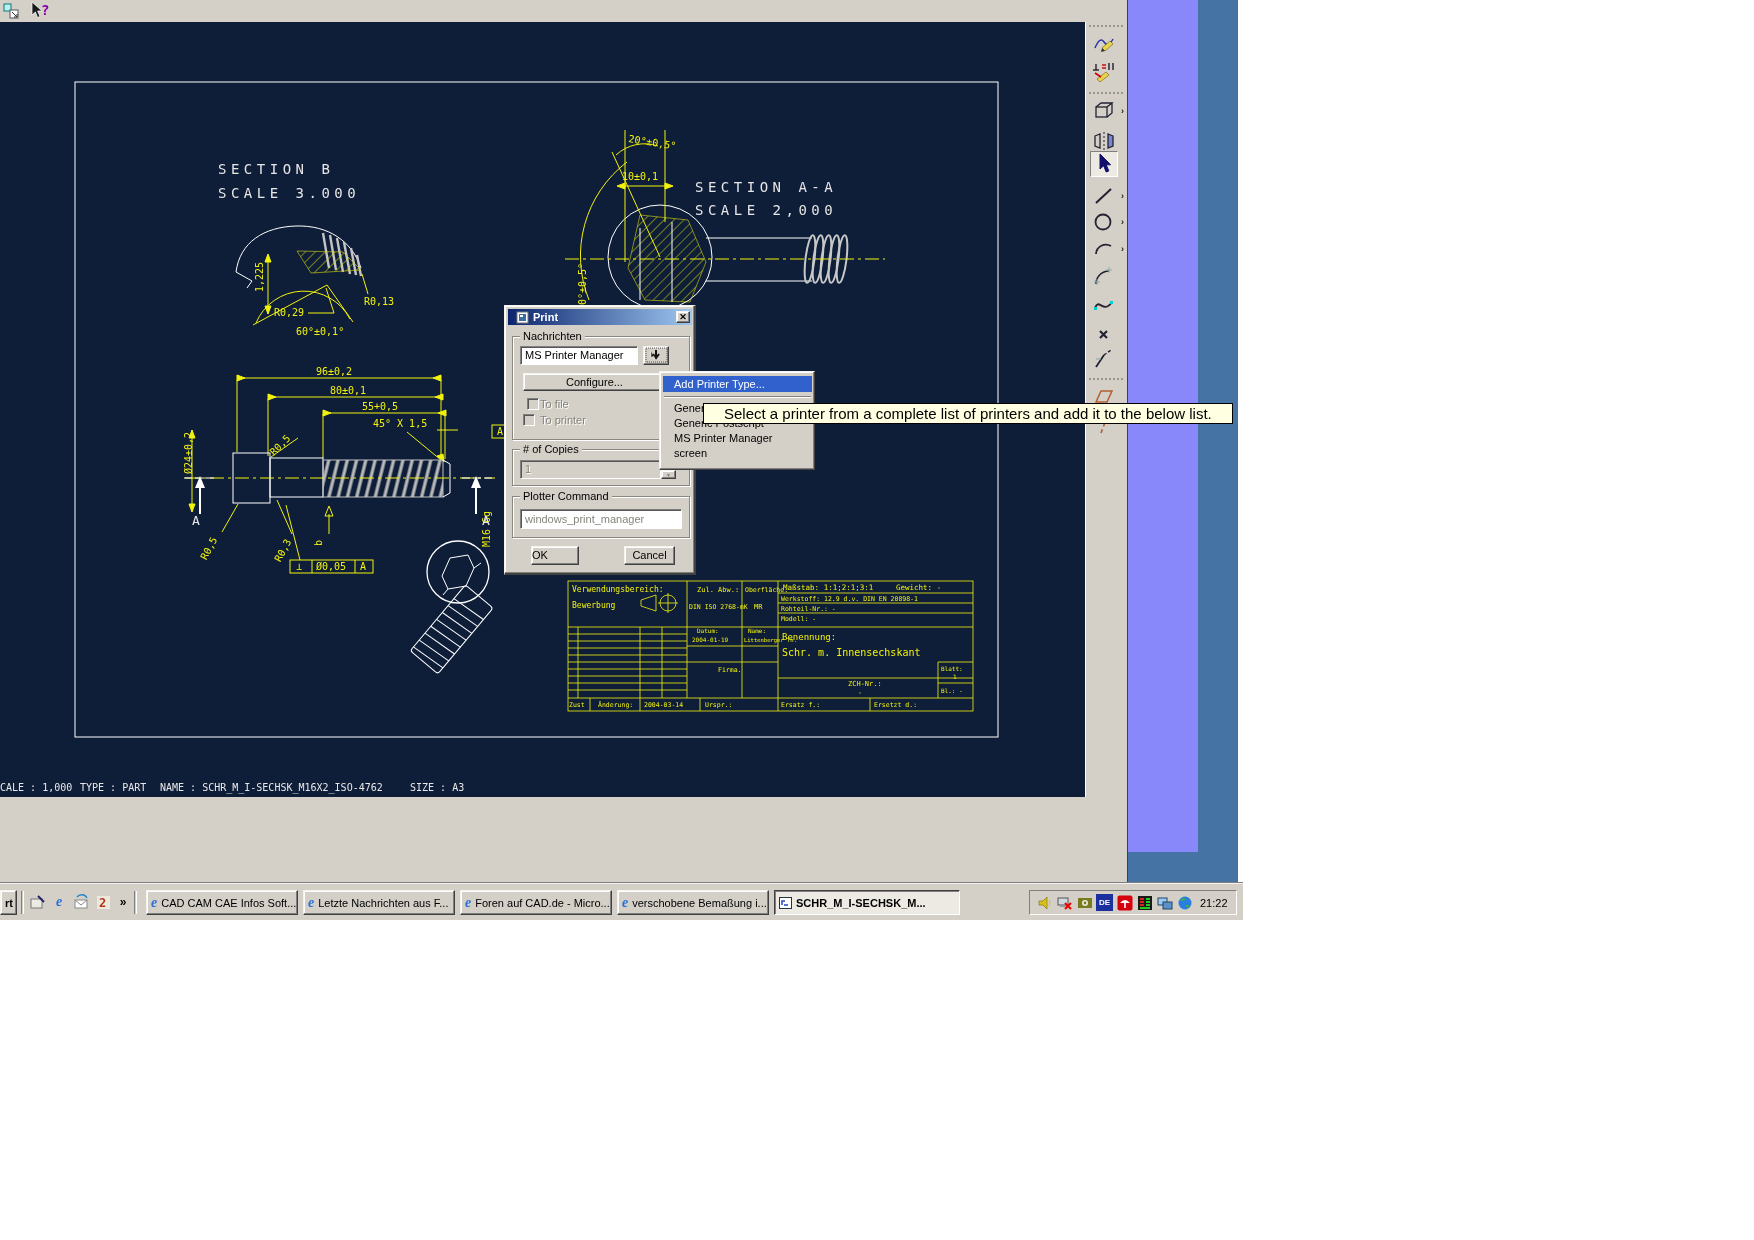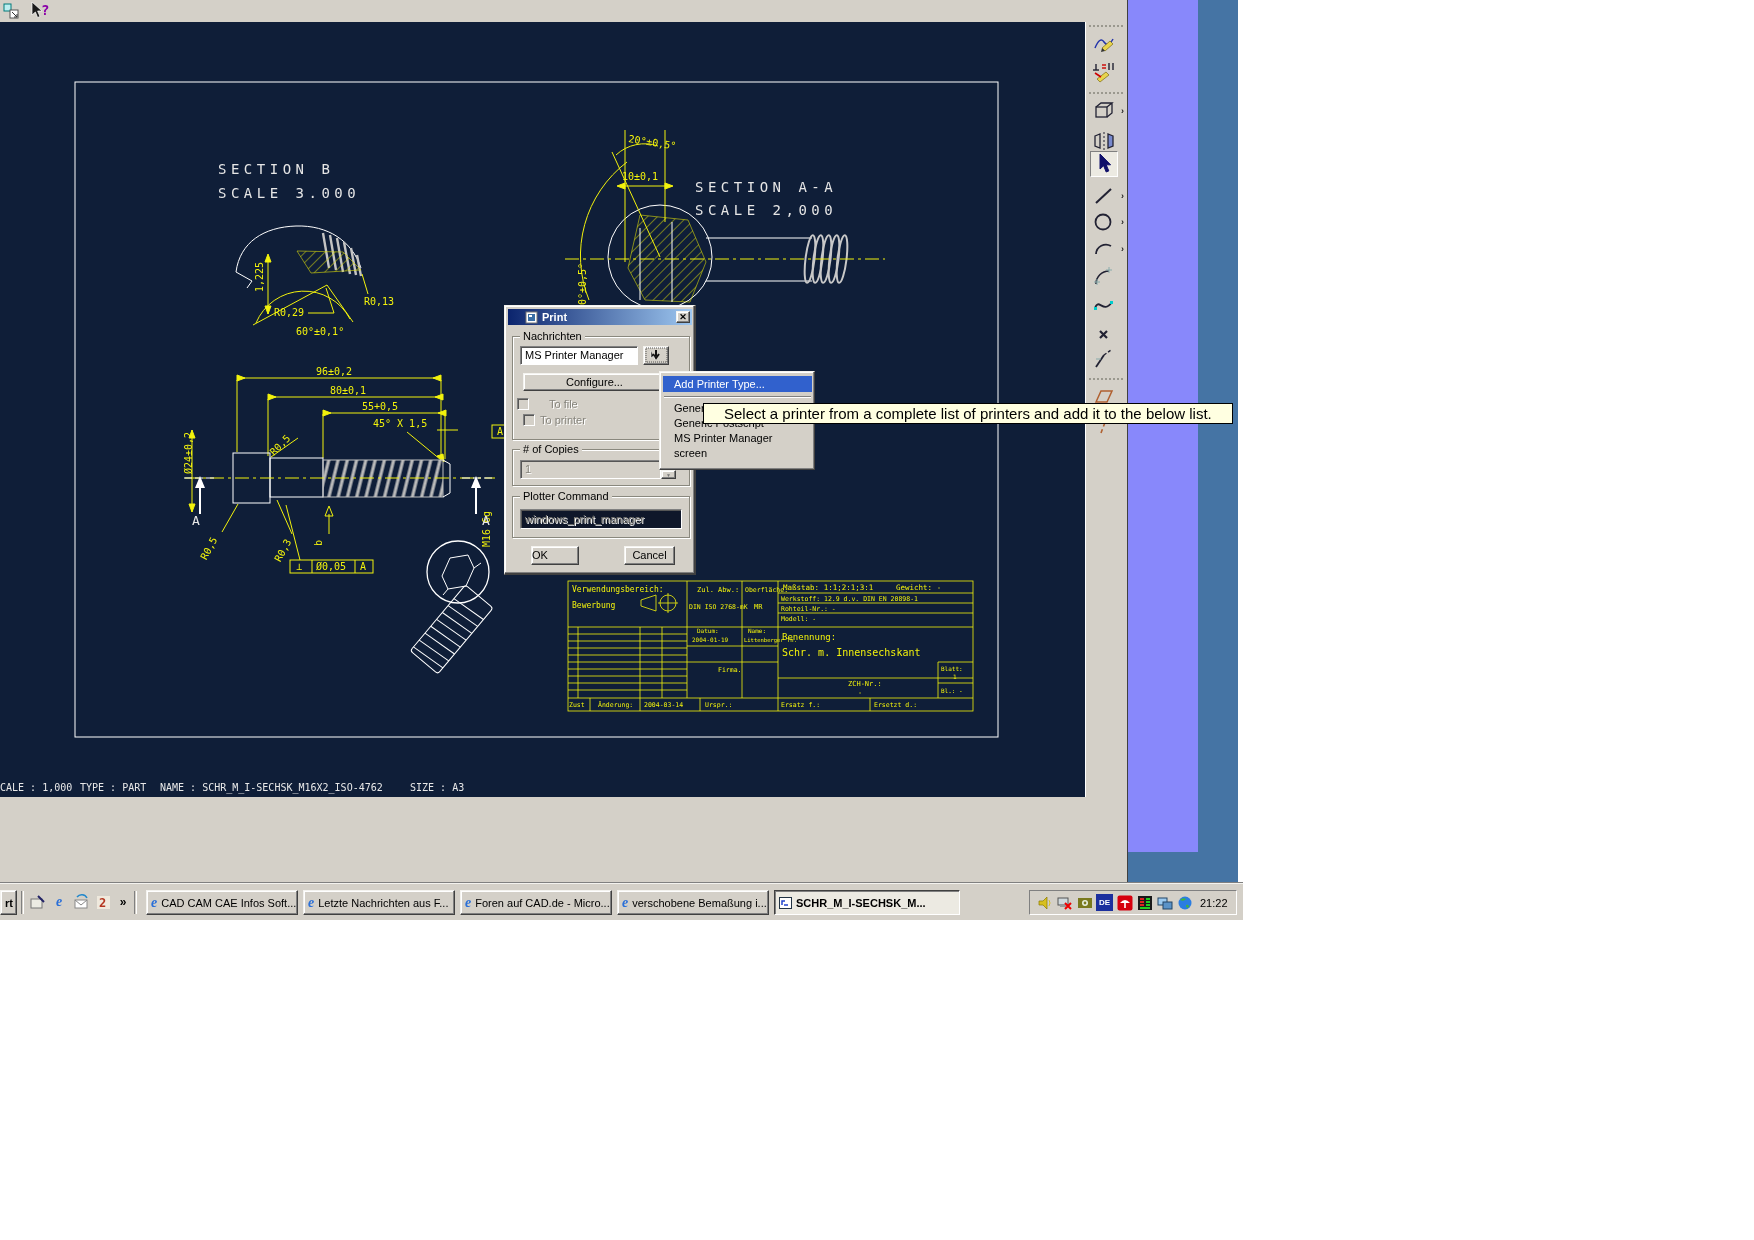--- a/index.html
+++ b/index.html
@@ -30,21 +30,21 @@
 .taskbar{left:0;top:883px;width:1243px;height:37px;position:absolute;background:var(--chrome,#d4d0c8);border-top:1px solid #f4f3ef;box-shadow:0 -1px 0 #808080}
 .taskbtn{position:absolute;top:6px;height:25px;font-size:11px;color:#000;display:flex;align-items:center;gap:4px;padding:0 4px;overflow:hidden;white-space:nowrap}
 .taskbtn.pressed{background:#eceae2;border:1px solid #404040;border-right-color:#fff;border-bottom-color:#fff;box-shadow:inset 1px 1px 0 #808080;font-weight:bold}
 .ie-e{font-family:"Liberation Serif",serif;font-style:italic;font-weight:bold;color:#2a6fd8;font-size:14px;line-height:14px}
 .tsep{position:absolute;top:7px;width:3px;height:23px;border-left:1px solid #808080;border-right:1px solid #fff}
 .ql{position:absolute;top:8px;width:20px;height:20px;display:flex;align-items:center;justify-content:center}
 .tray{position:absolute;left:1029px;top:6px;width:208px;height:25px;border-top:1px solid #808080;border-left:1px solid #808080;border-bottom:1px solid #fff;border-right:1px solid #fff;display:flex;align-items:center;gap:3px;padding-left:6px}
 .tray-ico{width:17px;height:17px;display:flex;align-items:center;justify-content:center;flex:0 0 auto}
 .clock{font-size:11px;color:#000;margin-left:4px}
 .dialog{left:504px;top:305px;width:192px;height:270px;position:absolute;background:var(--chrome,#d4d0c8);border-top:1px solid #f4f3ef;border-left:1px solid #f4f3ef;border-right:2px solid #404040;border-bottom:2px solid #404040;box-shadow:inset -1px -1px 0 #808080,inset 1px 1px 0 #fff;z-index:10}
-.titlebar{position:absolute;left:3px;top:3px;width:184px;height:16px;background:linear-gradient(90deg,#0b246d,#9ec7f0);display:flex;align-items:center;color:#fff;font-size:11px;font-weight:bold;padding-left:17px;gap:4px}
+.titlebar{position:absolute;left:3px;top:3px;width:184px;height:16px;background:linear-gradient(90deg,#0b246d,#9ec7f0);display:flex;align-items:center;color:#fff;font-size:11px;font-weight:bold;padding-left:8px;gap:4px}
 .xbtn{position:absolute;right:2px;top:2px;width:14px;height:12px;font-size:9px;line-height:11px;text-align:center;color:#000;font-weight:bold}
 .menu{left:659px;top:371px;width:156px;height:99px;position:absolute;background:var(--chrome,#d4d0c8);border-top:1px solid #f4f3ef;border-left:1px solid #f4f3ef;border-right:1px solid #404040;border-bottom:1px solid #404040;box-shadow:inset -1px -1px 0 #808080,inset 1px 1px 0 #fff;z-index:20;font-size:11px}
 .mitem{position:absolute;left:3px;width:149px;height:15px;line-height:15px;padding-left:11px;color:#000;white-space:nowrap}
 .mitem.hl{background:var(--hl,#3161cd);color:#fff;height:16px;line-height:16px}
 .msep{position:absolute;left:4px;width:147px;height:2px;border-top:1px solid #808080;border-bottom:1px solid #fff}
 .tooltip{left:703px;top:403px;position:absolute;background:var(--tipbg,#ffffe1);border:1px solid #000;font-size:15px;color:#000;padding:1px 20px;white-space:nowrap;z-index:30}
 .combo{position:absolute;left:937px;top:3px;width:152px;height:18px;background:#fff;border-top:1px solid #808080;border-left:1px solid #808080;border-right:1px solid #fff;border-bottom:1px solid #fff;box-shadow:inset 1px 1px 0 #565656;font-size:11px;line-height:16px;padding-left:4px}
 .combo-btn{position:absolute;right:1px;top:1px;width:16px;height:14px;font-size:7px;text-align:center;line-height:14px;color:#444}
 svg text{font-family:"DejaVu Sans Mono",monospace}
 .cadW{fill:#e6e6e6}
@@ -557,42 +557,42 @@
       <div class="raised" style="position:absolute;left:130px;top:9px;width:26px;height:19px">
         <svg width="24" height="17" style="margin:0 0 0 1px">
           <rect x="1" y="1" width="21" height="14" fill="none" stroke="#555" stroke-dasharray="1 1"></rect>
           <path d="M11,3 L11,9 M8,7 L11,11 L14,7" stroke="#111" stroke-width="2" fill="none"></path>
           <path d="M6,4 L6,11 L8.5,9 L10,12.5" stroke="#fff" fill="#111" stroke-width="0.6"></path>
         </svg>
       </div>
       <div class="raised ui11" style="position:absolute;left:10px;top:36px;width:143px;height:18px;text-align:center;line-height:16px">
         <span>Configure...</span>
       </div>
-      <div style="position:absolute;left:4px;top:61px;display:flex;gap:20px;align-items:flex-start">
+      <div style="position:absolute;left:14px;top:61px;display:flex;gap:1px;align-items:flex-start">
         <div class="sunken" style="width:12px;height:12px;background:#d4d0c8"></div>
         <span class="ui11 disabled">To file</span>
       </div>
       <div style="position:absolute;left:10px;top:77px;display:flex;gap:5px;align-items:center">
         <div class="sunken" style="width:12px;height:12px;background:#d4d0c8"></div>
         <span class="ui11 disabled">To printer</span>
       </div>
     </div>
 
     <div class="groupbox" style="position:absolute;left:7px;top:143px;width:178px;height:37px">
       <span class="grouplabel"># of Copies</span>
       <div class="sunken ui11 disabled" style="position:absolute;left:7px;top:10px;width:141px;height:19px;background:#d4d0c8;line-height:17px;padding-left:4px">
         <span>1</span>
       </div>
       <div class="raised" style="position:absolute;left:148px;top:10px;width:15px;height:10px;font-size:5px;text-align:center;line-height:9px;color:#777">▲</div>
       <div class="raised" style="position:absolute;left:148px;top:20px;width:15px;height:9px;font-size:5px;text-align:center;line-height:8px;color:#777">▼</div>
     </div>
 
     <div class="groupbox" style="position:absolute;left:7px;top:190px;width:178px;height:42px">
       <span class="grouplabel">Plotter Command</span>
-      <div class="sunken ui11 disabled" style="position:absolute;left:7px;top:12px;width:162px;height:20px;background:#0f172a;line-height:18px;padding-left:4px">
+      <div class="sunken ui11 disabled" style="position:absolute;left:7px;top:12px;width:162px;height:20px;background:#ffffff;line-height:18px;padding-left:4px">
         <span>windows_print_manager</span>
       </div>
     </div>
 
     <div class="raised ui11" style="position:absolute;left:26px;top:240px;width:48px;height:19px;line-height:17px">
       <span>OK</span>
     </div>
     <div class="raised ui11" style="position:absolute;left:119px;top:240px;width:51px;height:19px;text-align:center;line-height:17px">
       <span>Cancel</span>
     </div>

